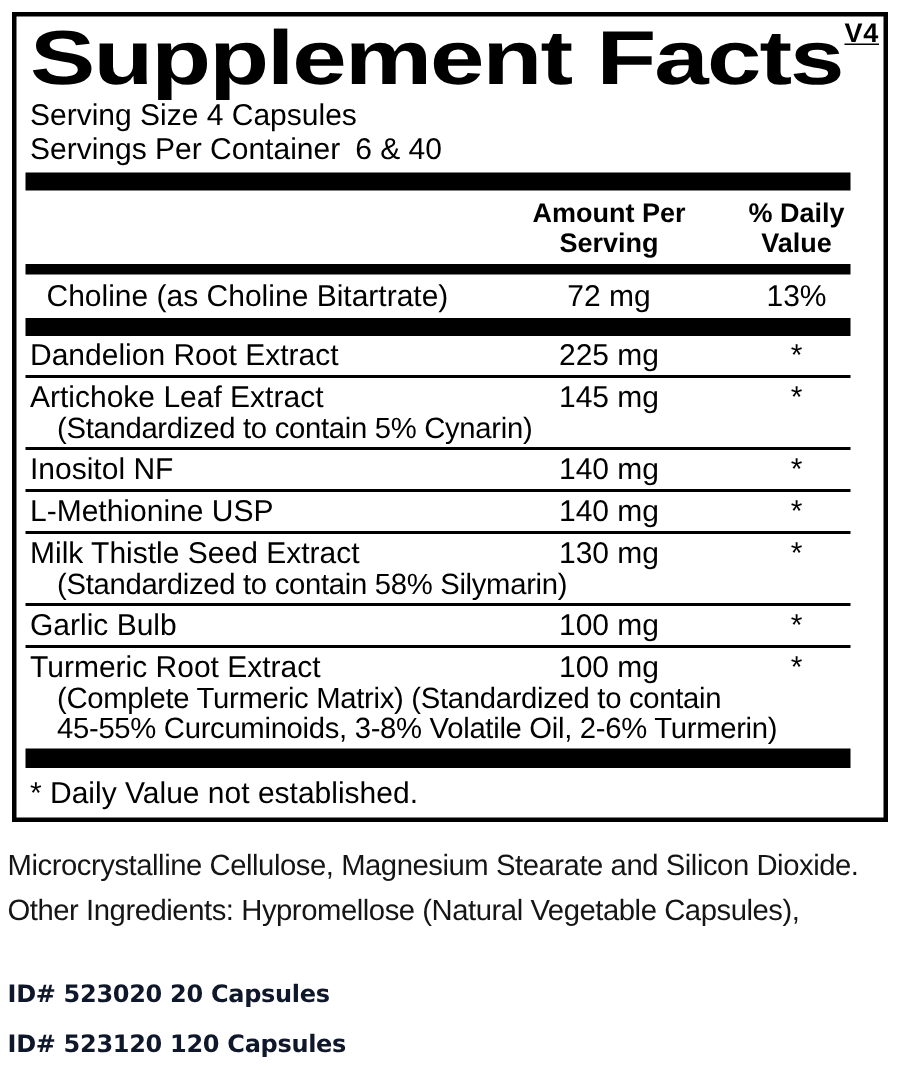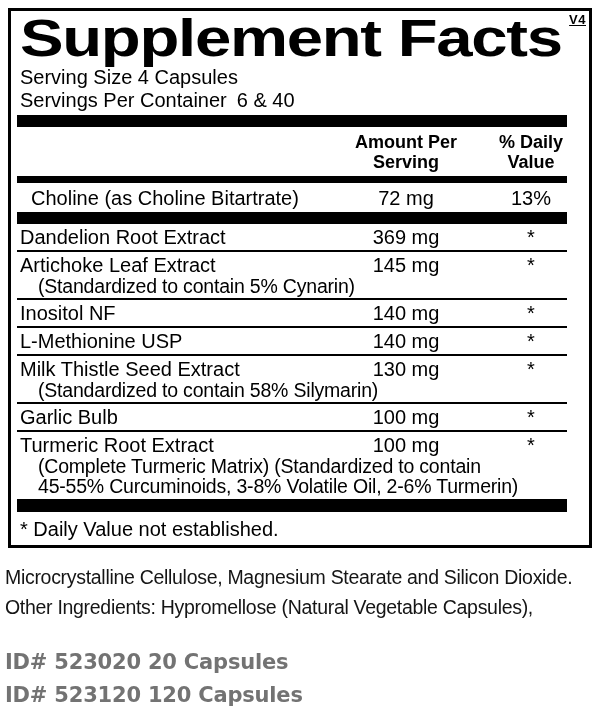--- a/index.html
+++ b/index.html
@@ -28,21 +28,21 @@
     line-height: 1.02;
     letter-spacing: -1px;
     white-space: nowrap;
     transform: scaleX(1.28);
     transform-origin: 0 50%;
     margin: 2px 0 1px 3px;
   }
   .version-tag {
     position: absolute;
     top: 1px; right: 3px;
-    font-size: 13px;
+    font-size: 18px;
     font-weight: bold;
     letter-spacing: 0.5px;
     text-decoration: underline;
   }
   .serving-line {
     font-size: 20px;
     line-height: 22.5px;
     padding-left: 3px;
     white-space: nowrap;
   }
@@ -91,24 +91,24 @@
     font-size: 19.5px;
     line-height: 30px;
     letter-spacing: -0.3px;
     color: #151515;
     white-space: nowrap;
   }
   .product-ids { margin-top: 24px; }
   .product-id-line {
     font-family: "DejaVu Sans", "Liberation Sans", sans-serif;
     font-weight: bold;
-    font-size: 21px;
+    font-size: 16px;
     line-height: 33px;
     letter-spacing: -0.2px;
-    color: #737373;
+    color: #0f172a;
     white-space: nowrap;
   }
 </style>
 </head>
 <body>
 
 <div class="facts-box">
   <div class="version-tag">V4</div>
   <div class="facts-content">
 
@@ -140,21 +140,21 @@
         <div class="cell-amount">72 mg</div>
         <div class="cell-dv">13%</div>
       </div>
     </div>
 
     <div class="bar-thick"></div>
 
     <div class="ingredient-block listed">
       <div class="t-row">
         <div class="cell-name">Dandelion Root Extract</div>
-        <div class="cell-amount">369 mg</div>
+        <div class="cell-amount">225 mg</div>
         <div class="cell-dv">*</div>
       </div>
     </div>
 
     <div class="ingredient-block listed">
       <div class="t-row">
         <div class="cell-name">Artichoke Leaf Extract</div>
         <div class="cell-amount">145 mg</div>
         <div class="cell-dv">*</div>
       </div>

